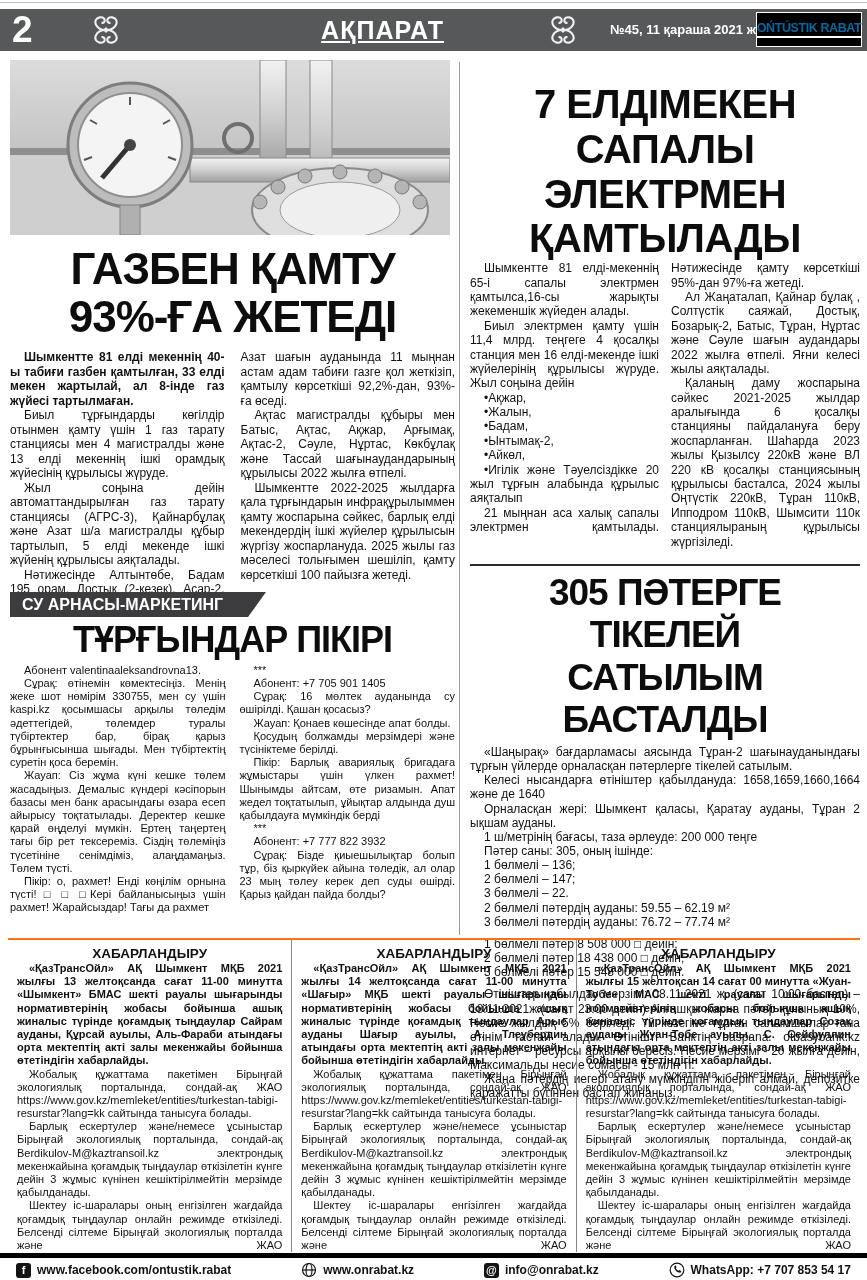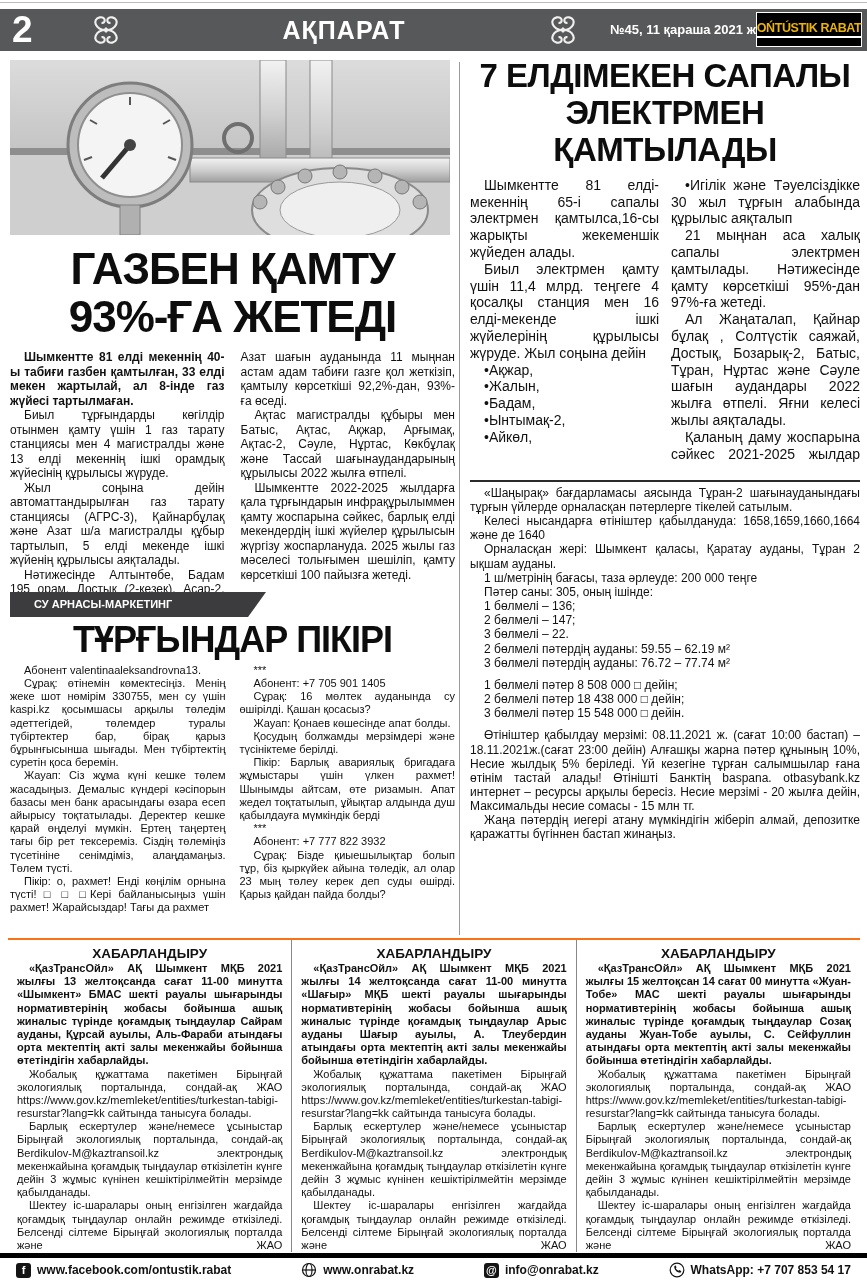--- a/index.html
+++ b/index.html
@@ -5,56 +5,56 @@
   html,body{margin:0;padding:0;background:#e9e9e9;}
   .page{position:relative;width:867px;height:1280px;background:#ffffff;color:#111;
         font-family:"Liberation Sans",sans-serif;overflow:hidden;margin:0 auto;}
   .top-rule{position:absolute;top:2px;left:0;width:867px;height:1px;background:#bdbdbd;}
 
   
   .masthead{position:absolute;top:9px;left:0;width:867px;height:42px;background:#57585a;}
   .page-num{position:absolute;left:12px;top:1px;font-size:37px;font-weight:bold;color:#fff;line-height:40px;}
   .orn{position:absolute;top:3px;width:36px;height:36px;}
   .orn1{left:88px;} .orn2{left:545px;}
-  .section-title{position:absolute;left:244px;top:7px;width:200px;text-align:center;
-                 font-size:25px;font-weight:bold;color:#fff;letter-spacing:1px;}
+  .section-title{position:absolute;left:244px;top:7px;width:200px;text-align:right;
+                 font-size:25px;font-weight:bold;color:#fff;letter-spacing:1px;text-decoration:underline;}
   .issue-info{position:absolute;left:610px;top:13px;font-size:13px;font-weight:bold;color:#fff;}
   .logo{position:absolute;right:5px;top:3px;width:104px;height:33px;background:#000;border:1px solid #fff;
         display:flex;align-items:center;justify-content:center;}
-  .logo span{color:#eab308;font-size:12.5px;font-weight:bold;letter-spacing:-0.4px;
+  .logo span{color:#0369a1;font-size:12.5px;font-weight:bold;letter-spacing:-0.4px;
              border-bottom:2px solid #fff;padding-bottom:1px;white-space:nowrap;}
 
   
   .v-divider{position:absolute;left:459px;top:62px;width:1px;height:873px;background:#9a9a9a;}
   .col-left{position:absolute;left:10px;top:60px;width:445px;}
   .col-right{position:absolute;left:470px;top:58px;width:390px;}
 
   
   .photo{width:440px;height:175px;display:block;}
 
   
   .headline{font-weight:bold;text-align:center;letter-spacing:-1px;line-height:1.08;color:#0d0d0d;}
   .h-gas{font-size:44px;margin-top:10px;}
-  .h-electric{font-size:33px;letter-spacing:-0.5px;line-height:1.12;}
+  .h-electric{font-size:40px;letter-spacing:-0.5px;line-height:1.12;margin-top:24px;}
   .h-apart{font-size:37px;margin-top:6px;line-height:1.14;}
   .h-water{font-size:36px;margin:4px 0 4px;}
 
   .art{text-align:justify;overflow:hidden;}
   .art p{margin:0;text-indent:14px;}
   .bold{font-weight:bold;}
   .gap{margin-top:8px !important;}
 
   .gas-body{margin-top:10px;height:250px;column-count:2;column-gap:16px;font-size:12px;line-height:1.21;}
-  .electric-body{margin-top:8px;height:294px;column-count:2;column-gap:12px;font-size:14px;line-height:1.2;}
+  .electric-body{height:294px;column-count:2;column-gap:12px;font-size:12px;line-height:1.2;}
   .rule{border:none;border-top:2px solid #2a2a2a;margin:9px 0 4px;}
   .apart-body{margin-top:4px;height:378px;font-size:12px;line-height:1.18;}
 
   .water{position:absolute;left:10px;top:592px;width:445px;}
-  .tag{width:256px;height:25px;background:#3c3c3e;color:#fff;font-size:11px;font-weight:bold;
-       line-height:25px;padding-left:24px;box-sizing:border-box;
+  .tag{width:256px;height:25px;background:#3c3c3e;color:#fff;font-size:16px;font-weight:bold;
+       line-height:25px;padding-left:12px;box-sizing:border-box;
        clip-path:polygon(0 0,100% 0,calc(100% - 18px) 100%,0 100%);}
   .water-body{height:258px;column-count:2;column-gap:14px;font-size:11px;line-height:1.2;}
 
   
   .announcements{position:absolute;left:8px;top:938px;width:852px;height:312px;
                  border-top:2px solid #f97316;display:flex;overflow:hidden;}
   .ann{flex:1 1 0;padding:2px 9px 0 9px;text-align:justify;overflow:hidden;}
   .ann + .ann{border-left:1px solid #888;}
   .ann h3{margin:4px 0 1px;text-align:center;font-size:13.5px;}
   .ann p{margin:0;font-size:11px;line-height:1.2;text-indent:12px;}
@@ -186,30 +186,34 @@
     </div>
 
     <div class="art electric-body">
       <p>Шымкентте 81 елді-мекеннің 65-і сапалы электрмен қамтылса,16-сы жарықты жекеменшік жүйеден алады.</p>
       <p>Биыл электрмен қамту үшін 11,4 млрд. теңгеге 4 қосалқы станция мен 16 елді-мекенде ішкі жүйелерінің құрылысы жүруде. Жыл соңына дейін</p>
       <p>•Ақжар,</p>
       <p>•Жалын,</p>
       <p>•Бадам,</p>
       <p>•Ынтымақ-2,</p>
       <p>•Айкөл,</p>
-      <p>•Игілік және Тәуелсіздікке 30 жыл тұрғын алабында құрылыс аяқталып</p>
+      <p>•Игілік және Тәуелсіздікке 20 жыл тұрғын алабында құрылыс аяқталып</p>
       <p>21 мыңнан аса халық сапалы электрмен қамтылады. Нәтижесінде қамту көрсеткіші 95%-дан 97%-ға жетеді.</p>
       <p>Ал Жаңаталап, Қайнар бұлақ , Солтүстік саяжай, Достық, Бозарық-2, Батыс, Тұран, Нұртас және Сәуле шағын аудандары 2022 жылға өтпелі. Яғни келесі жылы аяқталады.</p>
       <p>Қаланың даму жоспарына сәйкес 2021-2025 жылдар аралығында 6 қосалқы станцияны пайдалануға беру жоспарланған. Шаһарда 2023 жылы Қызылсу 220кВ және ВЛ 220 кВ қосалқы станциясының құрылысы басталса, 2024 жылы Оңтүстік 220кВ, Тұран 110кВ, Ипподром 110кВ, Шымсити 110к станциялыраның құрылысы жүргізіледі.</p>
       <p>Аталған жұмыстар жүзеге асырылғанда 2025 жылы қалада сапалы электрмен қамту көрсеткіші 100 пайызға жетпек.</p>
 
     </div>
 
     <hr class="rule">
 
+    <div class="headline h-apart">
+      <div>305 ПӘТЕРГЕ ТІКЕЛЕЙ</div>
+      <div>САТЫЛЫМ БАСТАЛДЫ</div>
+    </div>
 
     <div class="art apart-body">
       <p>«Шаңырақ» бағдарламасы аясында Тұран-2  шағынауданындағы тұрғын үйлерде орналасқан пәтерлерге тікелей сатылым.</p>
       <p>Келесі нысандарға өтініштер қабылдануда: 1658,1659,1660,1664 және де 1640</p>
       <p>Орналасқан жері: Шымкент қаласы, Қаратау ауданы, Тұран 2 ықшам ауданы.</p>
       <p>1 ш/метрінің бағасы, таза әрлеуде:  200 000 теңге</p>
       <p>Пәтер саны: 305, оның ішінде:</p>
       <p>1 бөлмелі – 136;</p>
       <p>2 бөлмелі – 147;</p>
       <p>3 бөлмелі – 22.</p>

